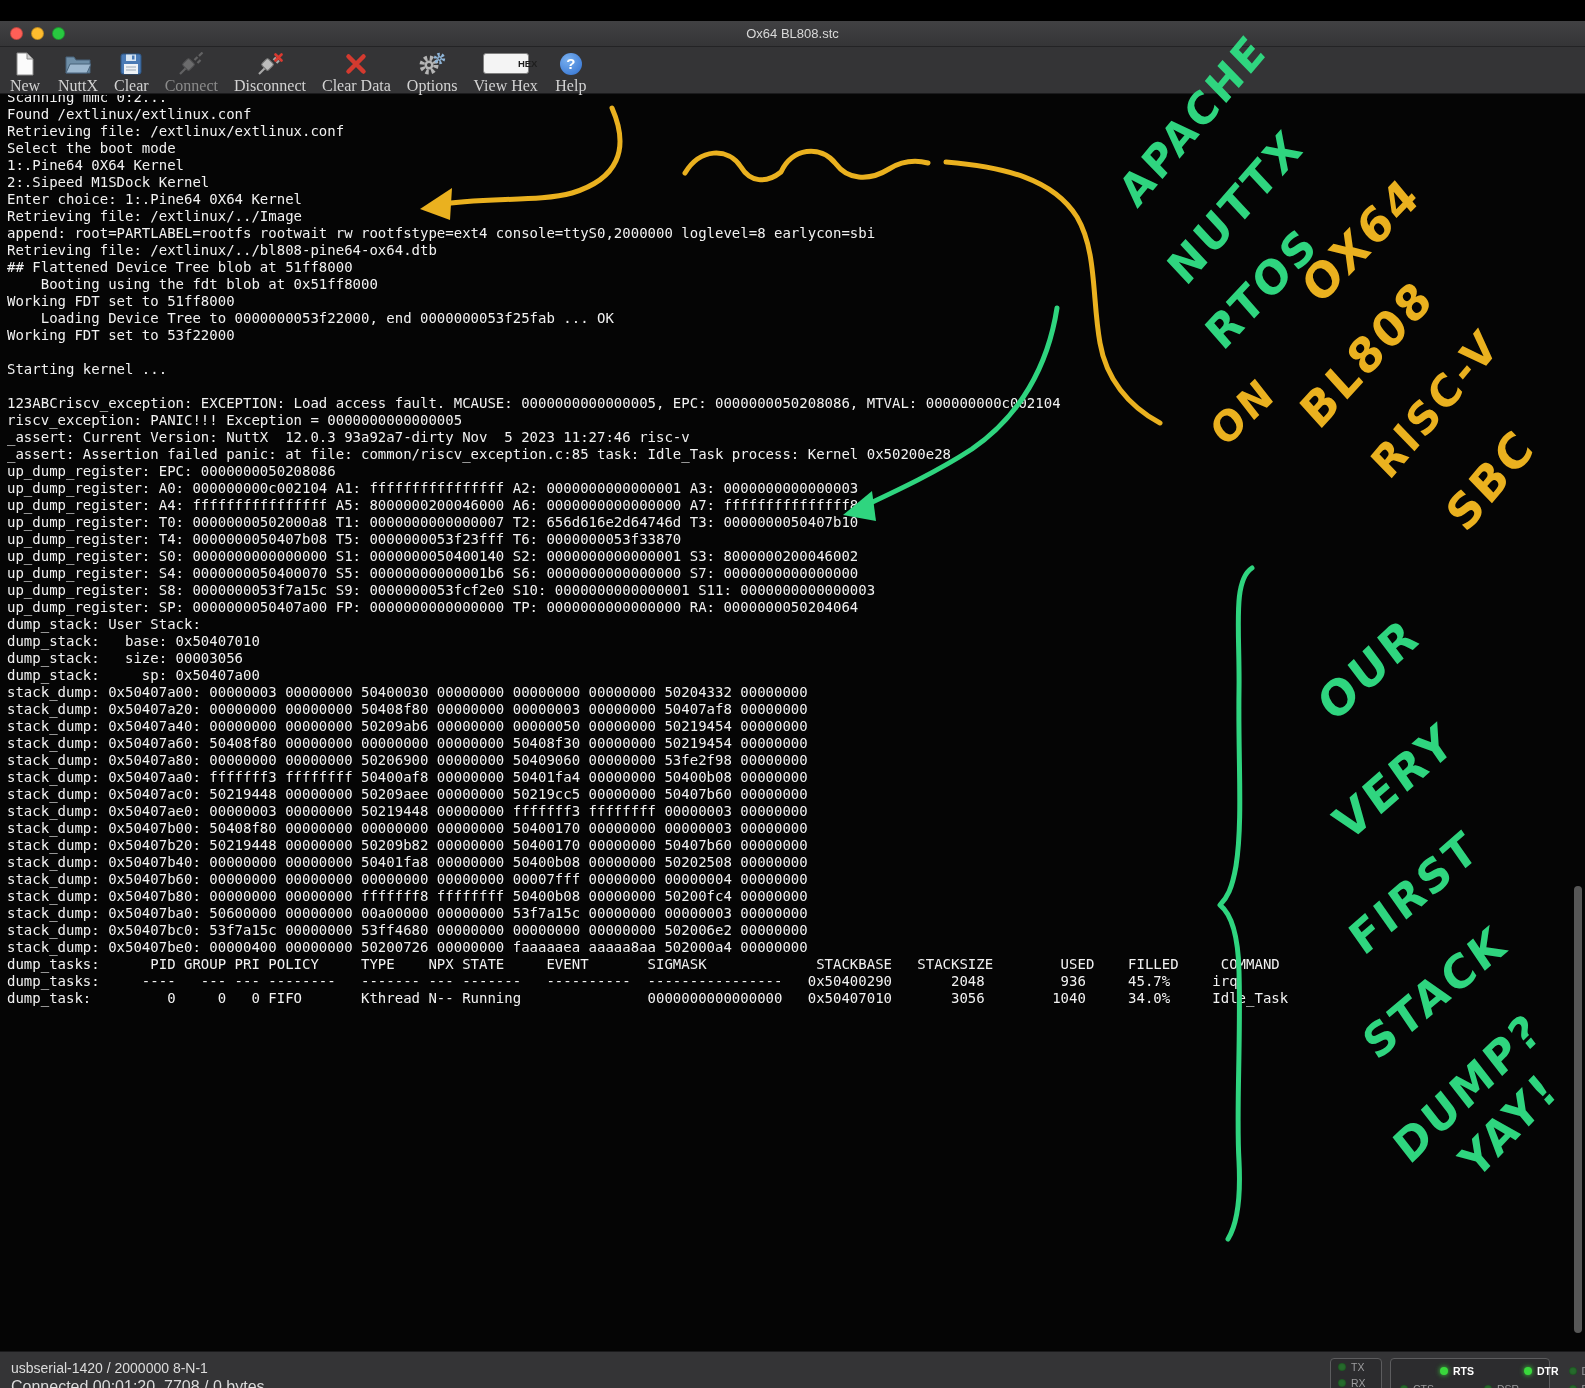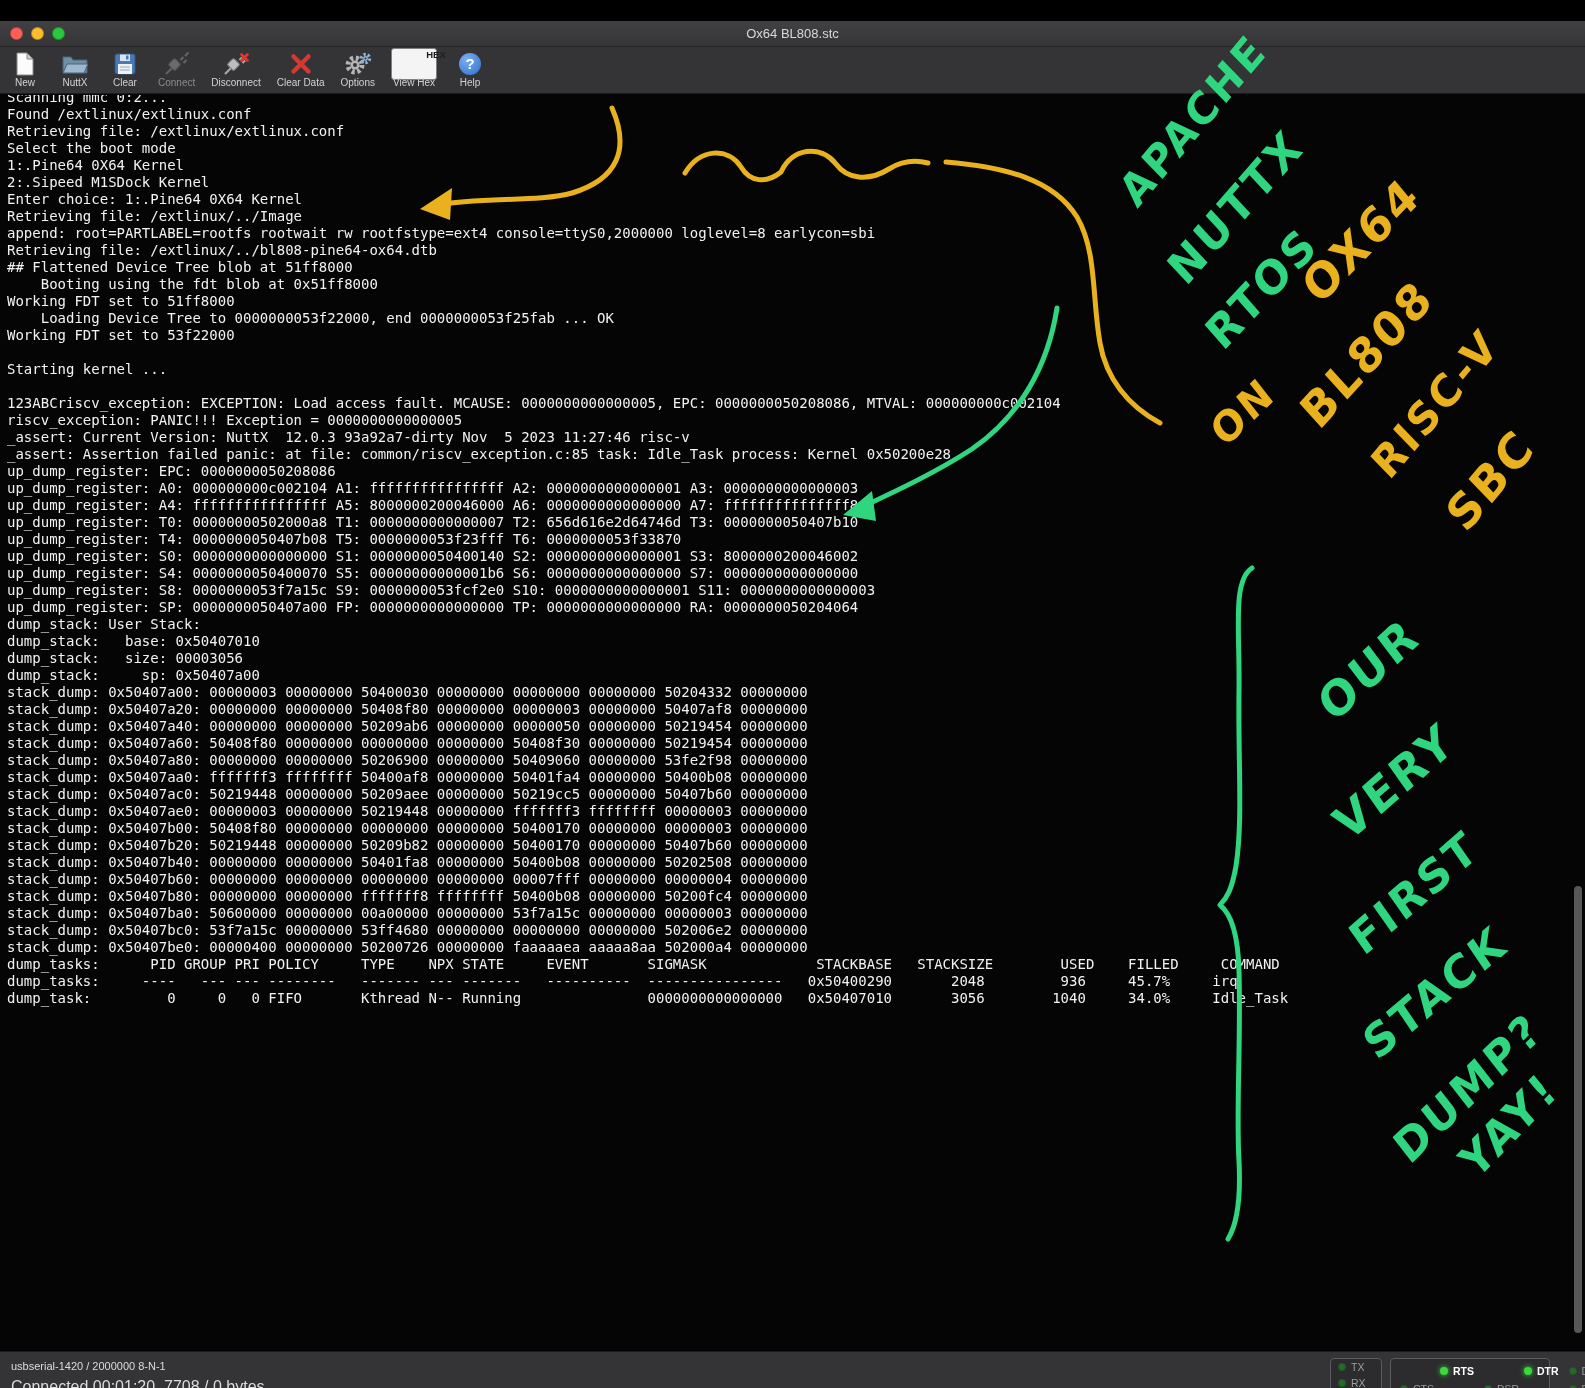--- a/index.html
+++ b/index.html
@@ -19,42 +19,42 @@
   .tl{width:13px;height:13px;border-radius:50%;border:0.5px solid rgba(0,0,0,.25);}
   .tl.red{background:#ff5f57}.tl.yellow{background:#febc2e}.tl.green{background:#28c840}
   .title{color:#d8d8d8;font-size:13px;}
 
   
   .toolbar{position:absolute;top:26px;left:0;right:0;height:47px;background:#343436;
     border-bottom:1px solid #1b1b1d;display:flex;align-items:flex-start;
     padding:3px 8px 0;gap:16px;z-index:10;}
   .tbtn{display:flex;flex-direction:column;align-items:center;gap:0;min-width:34px;cursor:default;}
   .ticon{height:27px;display:flex;align-items:center;justify-content:center;}
-  .tlabel{font-size:10px;color:#d2d2d2;white-space:nowrap;}
+  .tlabel{font-size:16px;color:#d2d2d2;white-space:nowrap;font-family:Liberation Serif, serif;}
   .tbtn.disabled .ticon{opacity:.4;filter:grayscale(60%);}
   .tbtn.disabled .tlabel{color:#8b8b8b;}
-  .hexicon{width:32px;height:32px;background:#f4f4f4;border:1px solid #7f7f7f;border-radius:3px;
-    display:flex;align-items:flex-start;justify-content:center;font-size:9.5px;font-weight:bold;color:#1e1e1e;padding-left:44px;}
+  .hexicon{width:32px;height:21px;background:#f4f4f4;border:1px solid #7f7f7f;border-radius:3px;
+    display:flex;align-items:center;justify-content:center;font-size:9.5px;font-weight:bold;color:#1e1e1e;padding-left:44px;}
   .helpicon{width:22px;height:22px;border-radius:50%;
     background:radial-gradient(circle at 35% 30%, #79b0ef, #2f6fd0);
     display:flex;align-items:center;justify-content:center;color:#fff;font-weight:bold;font-size:15px;}
 
   
   .terminal{position:absolute;top:74px;left:0;right:0;bottom:58px;background:#050505;overflow:hidden;}
   pre.term{margin:-6px 0 0 7px;font-family:"DejaVu Sans Mono",monospace;
     font-size:14px;line-height:17px;color:#f2f2f2;white-space:pre;}
 
   
   .vscroll{position:absolute;right:3px;top:865px;width:8px;height:447px;border-radius:4px;
     background:rgba(170,170,170,.5);z-index:60;}
 
   
   .statusbar{position:absolute;left:0;right:0;bottom:0;height:58px;background:#343436;
     border-top:1px solid #1a1a1c;z-index:10;}
-  .sb-line1{position:absolute;left:11px;top:8px;color:#dcdcdc;font-size:11px;}
+  .sb-line1{position:absolute;left:11px;top:8px;color:#dcdcdc;font-size:14px;}
   .sb-line2{position:absolute;left:11px;top:26px;color:#dcdcdc;font-size:16px;}
   .ledbox{position:absolute;top:6px;height:44px;border:1px solid #5c5c5e;border-radius:4px;
     background:#2c2c2e;}
   .ledbox.one{left:1330px;width:52px;display:flex;flex-direction:column;gap:4px;padding:2px 7px;}
   .ledbox.two{left:1390px;width:160px;display:grid;grid-template-columns:repeat(3,1fr);
     grid-template-rows:repeat(2,1fr);align-items:center;padding:3px 9px;column-gap:10px;}
   .led{display:flex;align-items:center;gap:5px;font-size:10.5px;color:#9d9d9f;}
   .led .dot{width:8px;height:8px;border-radius:50%;background:#266b2c;box-shadow:inset 0 0 2px rgba(0,0,0,.5);}
   .led.on{color:#ffffff;font-weight:bold;padding-left:40px;}
   .led.on .dot{background:#39d83c;box-shadow:0 0 5px #39d83c;}

